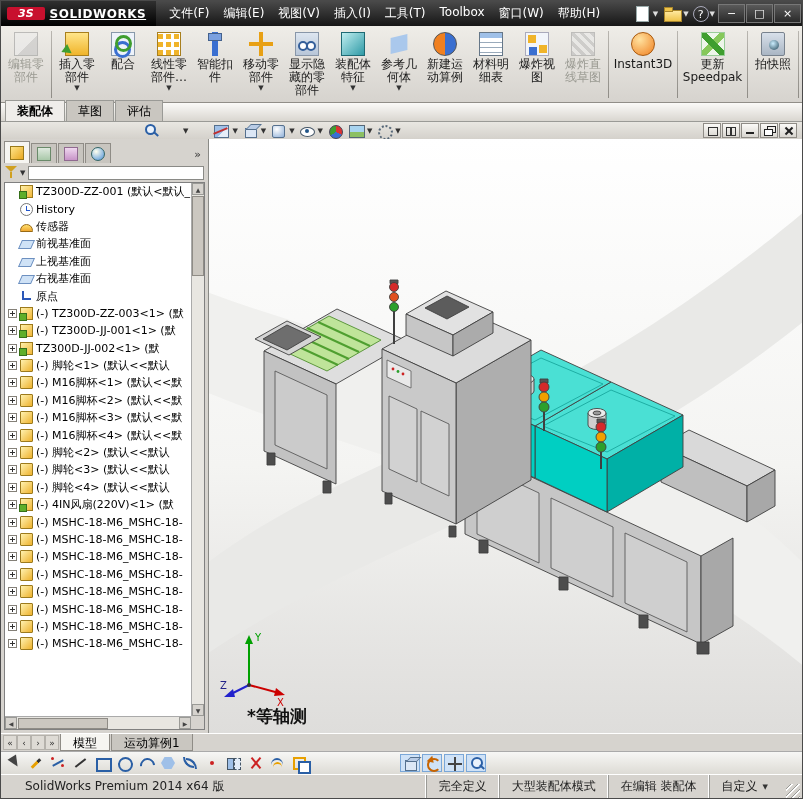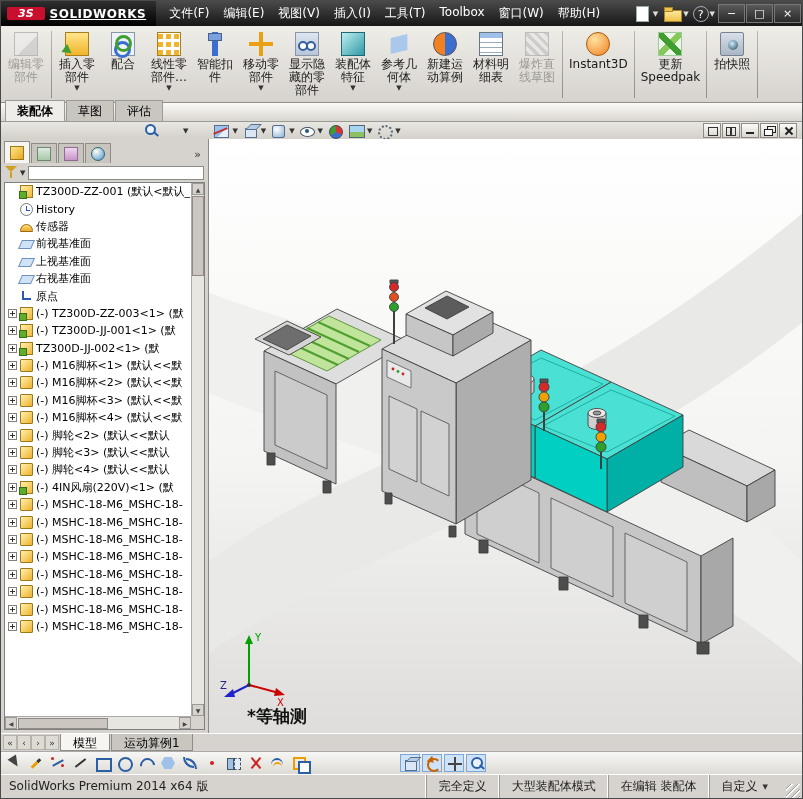--- a/index.html
+++ b/index.html
@@ -183,21 +183,21 @@
   .s-cube::after{content:"";position:absolute;left:7px;top:2px;width:9px;height:3px;background:#b9cce6;border:1px solid #55708e;transform:skewX(-45deg);}
   .s-rotate::before{content:"";position:absolute;left:4px;top:3px;width:10px;height:10px;border:2px solid #c86400;border-right-color:transparent;border-radius:50%;}
   .s-rotate::after{content:"";position:absolute;right:3px;top:3px;border:4px solid transparent;border-left:6px solid #c86400;transform:rotate(45deg);}
   .s-pan::before{content:"";position:absolute;left:3px;top:8px;width:14px;height:2px;background:#444;}
   .s-pan::after{content:"";position:absolute;left:9px;top:2px;width:2px;height:14px;background:#444;}
   .s-zoom::before{content:"";position:absolute;left:4px;top:2px;width:8px;height:8px;border:2px solid #2a5fa5;border-radius:50%;background:#eaf2fc;}
   .s-zoom::after{content:"";position:absolute;left:12px;top:11px;width:6px;height:2px;background:#2a5fa5;transform:rotate(42deg);}
 
   
   .statusbar{height:24px;flex:0 0 24px;background:#d6d3ce;border-top:1px solid #fff;display:flex;align-items:center;font-size:12px;color:#222;}
-  .statusleft{padding:0 8px;}
+  .statusleft{padding:0 24px;}
   .sspacer{flex:1;}
   .sseg{padding:0 12px;border-left:1px solid #9a9a96;box-shadow:-1px 0 0 #fff;height:100%;display:flex;align-items:center;gap:5px;}
   .scaret{font-size:7px;color:#333;}
   .grip{width:14px;height:14px;margin:0 2px 0 6px;background:repeating-linear-gradient(135deg,transparent 0 3px,#9a9a96 3px 4px,#fff 4px 5px);align-self:flex-end;}
 </style>
 </head>
 <body>
 
 <div class="window" data-name="solidworks-window">
 
@@ -307,20 +307,26 @@
         <span class="rcaret" data-name="chevron-down-icon"></span>
       </div>
 
       <div class="rbtn" data-name="bill-of-materials-button" data-kind="bom">
         <span class="ricon" data-name="ribbon-button-icon"></span>
         <span class="rlabel" data-name="ribbon-button-label">材料明
 细表</span>
         <span class="rcaret" data-name="chevron-down-icon"></span>
       </div>
 
+      <div class="rbtn" data-name="exploded-view-button" data-kind="exploded-view">
+        <span class="ricon" data-name="ribbon-button-icon"></span>
+        <span class="rlabel" data-name="ribbon-button-label">爆炸视
+图</span>
+        <span class="rcaret" data-name="chevron-down-icon"></span>
+      </div>
 
       <div class="rbtn" data-name="explode-line-sketch-button" data-kind="explode-sketch" data-disabled="true">
         <span class="ricon" data-name="ribbon-button-icon"></span>
         <span class="rlabel" data-name="ribbon-button-label">爆炸直
 线草图</span>
         <span class="rcaret" data-name="chevron-down-icon"></span>
       </div>
 
       <div class="rbtn" data-name="ribbon-separator" data-kind="sep">
         
@@ -485,20 +491,25 @@
               <span class="ticon" data-name="tree-item-icon" data-kind="assembly"></span>
               <span class="tlabel" data-name="tree-item-label">(-) TZ300D-JJ-001&lt;1&gt; (默</span>
             </div>
 
             <div class="trow" data-name="tree-item">
               <span class="tbox" data-name="tree-expand-toggle" data-box="+"></span>
               <span class="ticon" data-name="tree-item-icon" data-kind="assembly"></span>
               <span class="tlabel" data-name="tree-item-label">TZ300D-JJ-002&lt;1&gt; (默</span>
             </div>
 
+            <div class="trow" data-name="tree-item">
+              <span class="tbox" data-name="tree-expand-toggle" data-box="+"></span>
+              <span class="ticon" data-name="tree-item-icon" data-kind="part"></span>
+              <span class="tlabel" data-name="tree-item-label">(-) 脚轮&lt;1&gt; (默认&lt;&lt;默认</span>
+            </div>
 
             <div class="trow" data-name="tree-item">
               <span class="tbox" data-name="tree-expand-toggle" data-box="+"></span>
               <span class="ticon" data-name="tree-item-icon" data-kind="part"></span>
               <span class="tlabel" data-name="tree-item-label">(-) M16脚杯&lt;1&gt; (默认&lt;&lt;默</span>
             </div>
 
             <div class="trow" data-name="tree-item">
               <span class="tbox" data-name="tree-expand-toggle" data-box="+"></span>
               <span class="ticon" data-name="tree-item-icon" data-kind="part"></span>

